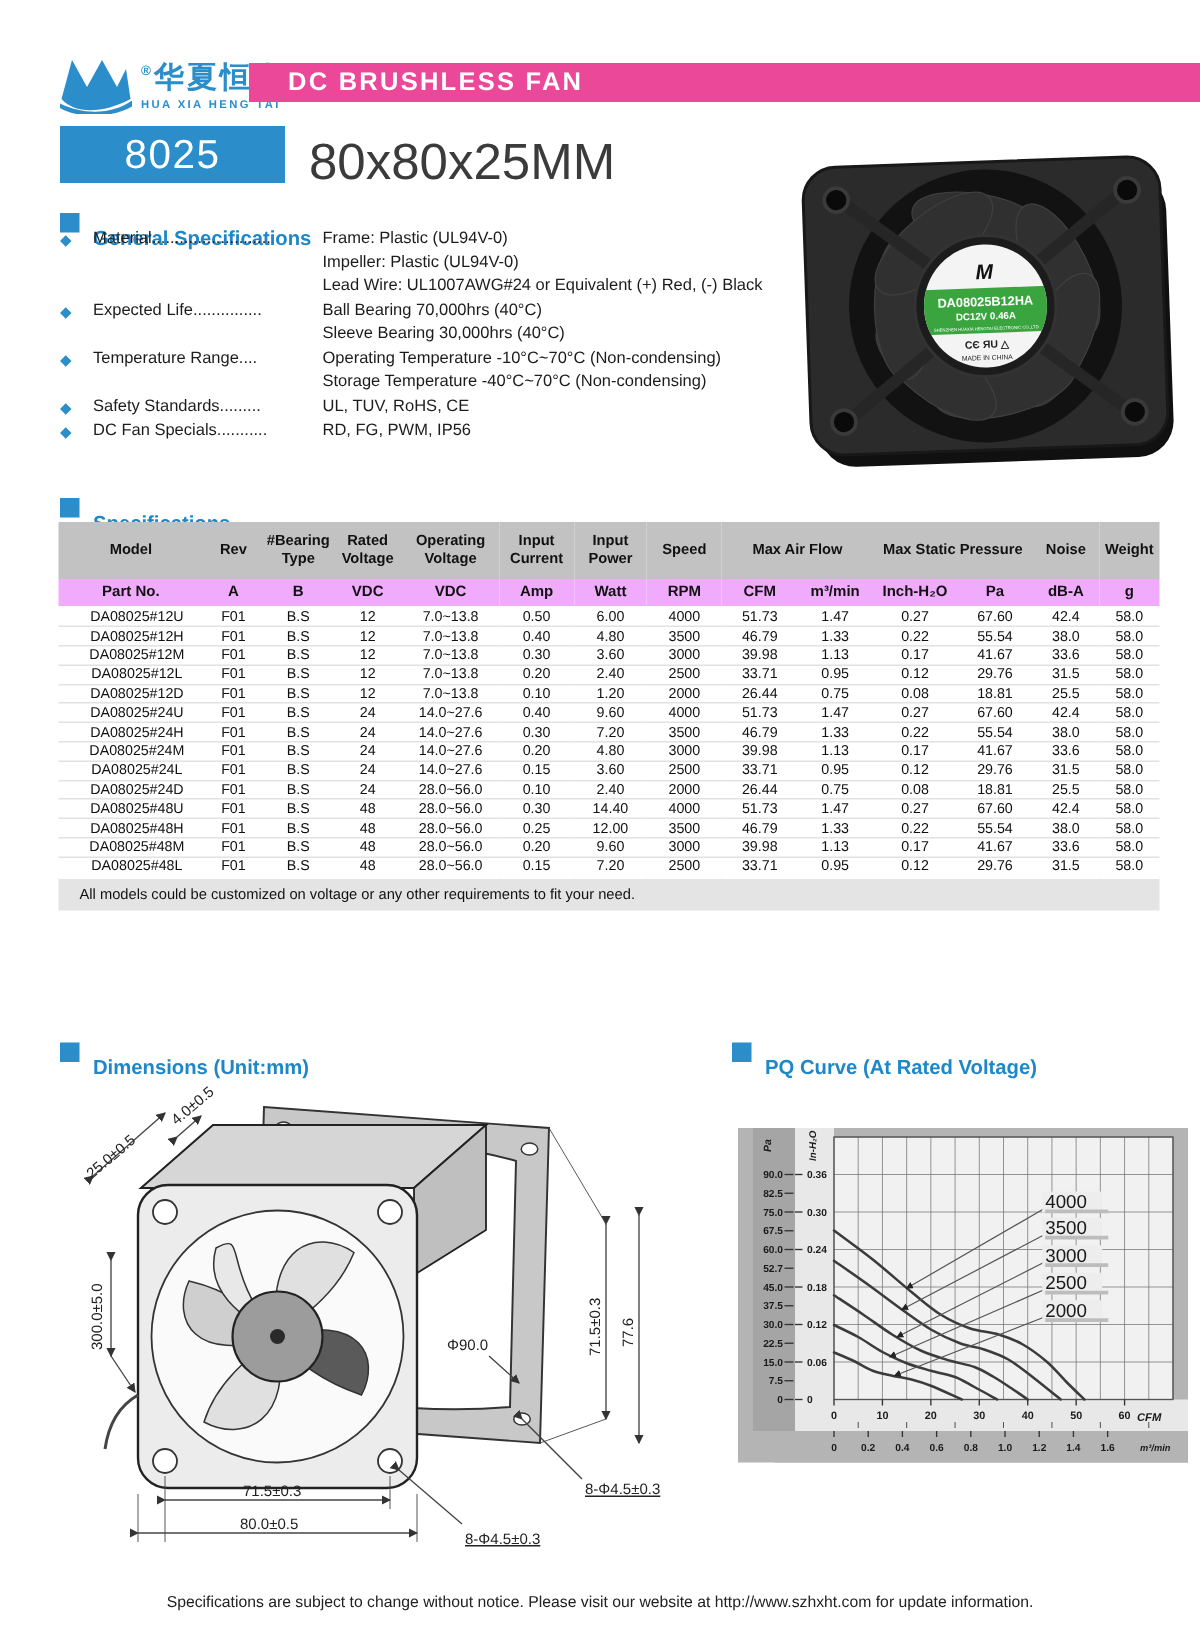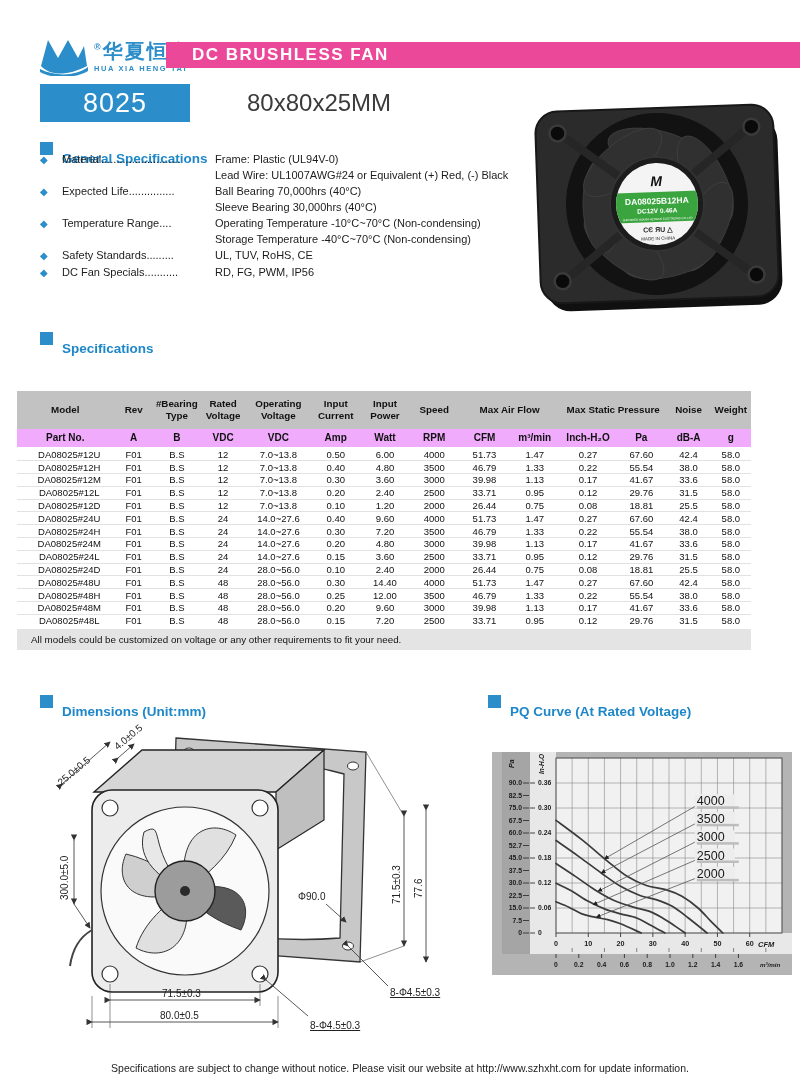--- a/index.html
+++ b/index.html
@@ -10,40 +10,40 @@
   .logo { position:absolute; left:38px; top:36px; display:flex; align-items:flex-start; }
   .logo-mark { width:52px; height:40px; }
   .logo-text { margin-left:4px; }
   .logo-cn { font-size:20px; font-weight:bold; color:#2b8dc9; letter-spacing:2px; line-height:22px; }
   .logo-reg { font-size:9px; vertical-align:8px; font-weight:bold; }
   .logo-en { font-size:7.5px; font-weight:bold; color:#2b8dc9; letter-spacing:1.6px; margin-top:2px; }
   .title-bar { position:absolute; left:166px; top:42px; width:634px; height:26px; background:#ec4899; color:#fff;
                font-size:17px; font-weight:bold; letter-spacing:1.5px; line-height:26px; padding-left:26px; }
   .model-box { position:absolute; left:40px; top:84px; width:150px; height:38px; background:#2b8dc9; color:#fff;
                font-size:27px; text-align:center; line-height:38px; letter-spacing:1px; }
-  .model-size { position:absolute; left:206px; top:89px; font-size:24px; color:#3b3b3b;margin-left:41px; }
+  .model-size { position:absolute; left:206px; top:89px; font-size:34px; color:#3b3b3b; }
 
   
   .sec-title { position:absolute; display:flex; align-items:center; }
   .sec-sq { width:13px; height:13px; background:#2b8dc9; margin-right:9px; }
   .sec-txt { font-size:13.5px; font-weight:bold; color:#1e87c8;margin-top:20px; }
 
   
   .gs-list { position:absolute; left:40px; top:152px; width:480px; }
   .gs-row { display:flex; margin-bottom:1px; }
   .gs-bullet { color:#2b8dc9; font-size:10px; width:22px; padding-top:2px; }
   .gs-label { width:153px; font-size:11px; line-height:15.5px; color:#1c1c1c; }
   .gs-lines { flex:1; }
   .gs-line { font-size:11px; line-height:15.5px; color:#1c1c1c; }
 
   
   .fan-photo { position:absolute; left:524px; top:98px; width:266px; height:216px; }
 
   
-  .spec-table-wrap { position:absolute; left:17px; top:348px; width:734px;margin-top:43px; }
+  .spec-table-wrap { position:absolute; left:39px; top:348px; width:734px; }
   table.spec { width:100%; border-collapse:collapse; table-layout:fixed; }
   table.spec th { background:#c2c2c2; font-size:9.8px; font-weight:bold; line-height:1.2; height:38px; color:#111; }
   table.spec tr.units th { background:#f0abfc; height:19px; font-size:10px; }
   table.spec td { font-size:9.5px; text-align:center; height:12.8px; padding:0; color:#111; border-top:1px solid #e2e2e2; }
   table.spec tr.data-row:first-child td { border-top:2px solid #fff; }
   table.spec td.part { text-align:center; padding-left:8px; }
   table.spec td.note-cell { background:#e4e4e4; text-align:left; padding:5px 0 5px 14px; font-size:9.8px; border-top:3px solid #fff; }
 
   
   .dims-svg { position:absolute; left:26px; top:700px; width:446px; height:350px; }
@@ -76,20 +76,21 @@
   <div class="sec-title" style="left:40px; top:131px;">
     <span class="sec-sq"></span>
     <span class="sec-txt">General Specifications</span>
   </div>
   <div class="gs-list">
       <div class="gs-row">
         <span class="gs-bullet">◆</span>
         <span class="gs-label">Material..........................</span>
         <div class="gs-lines">
           <div class="gs-line">Frame: Plastic (UL94V-0)</div>
+          <div class="gs-line">Impeller: Plastic (UL94V-0)</div>
           <div class="gs-line">Lead Wire: UL1007AWG#24 or Equivalent (+) Red, (-) Black</div>
         </div>
       </div>
       <div class="gs-row">
         <span class="gs-bullet">◆</span>
         <span class="gs-label">Expected Life...............</span>
         <div class="gs-lines">
           <div class="gs-line">Ball Bearing 70,000hrs (40°C)</div>
           <div class="gs-line">Sleeve Bearing 30,000hrs (40°C)</div>
         </div>

